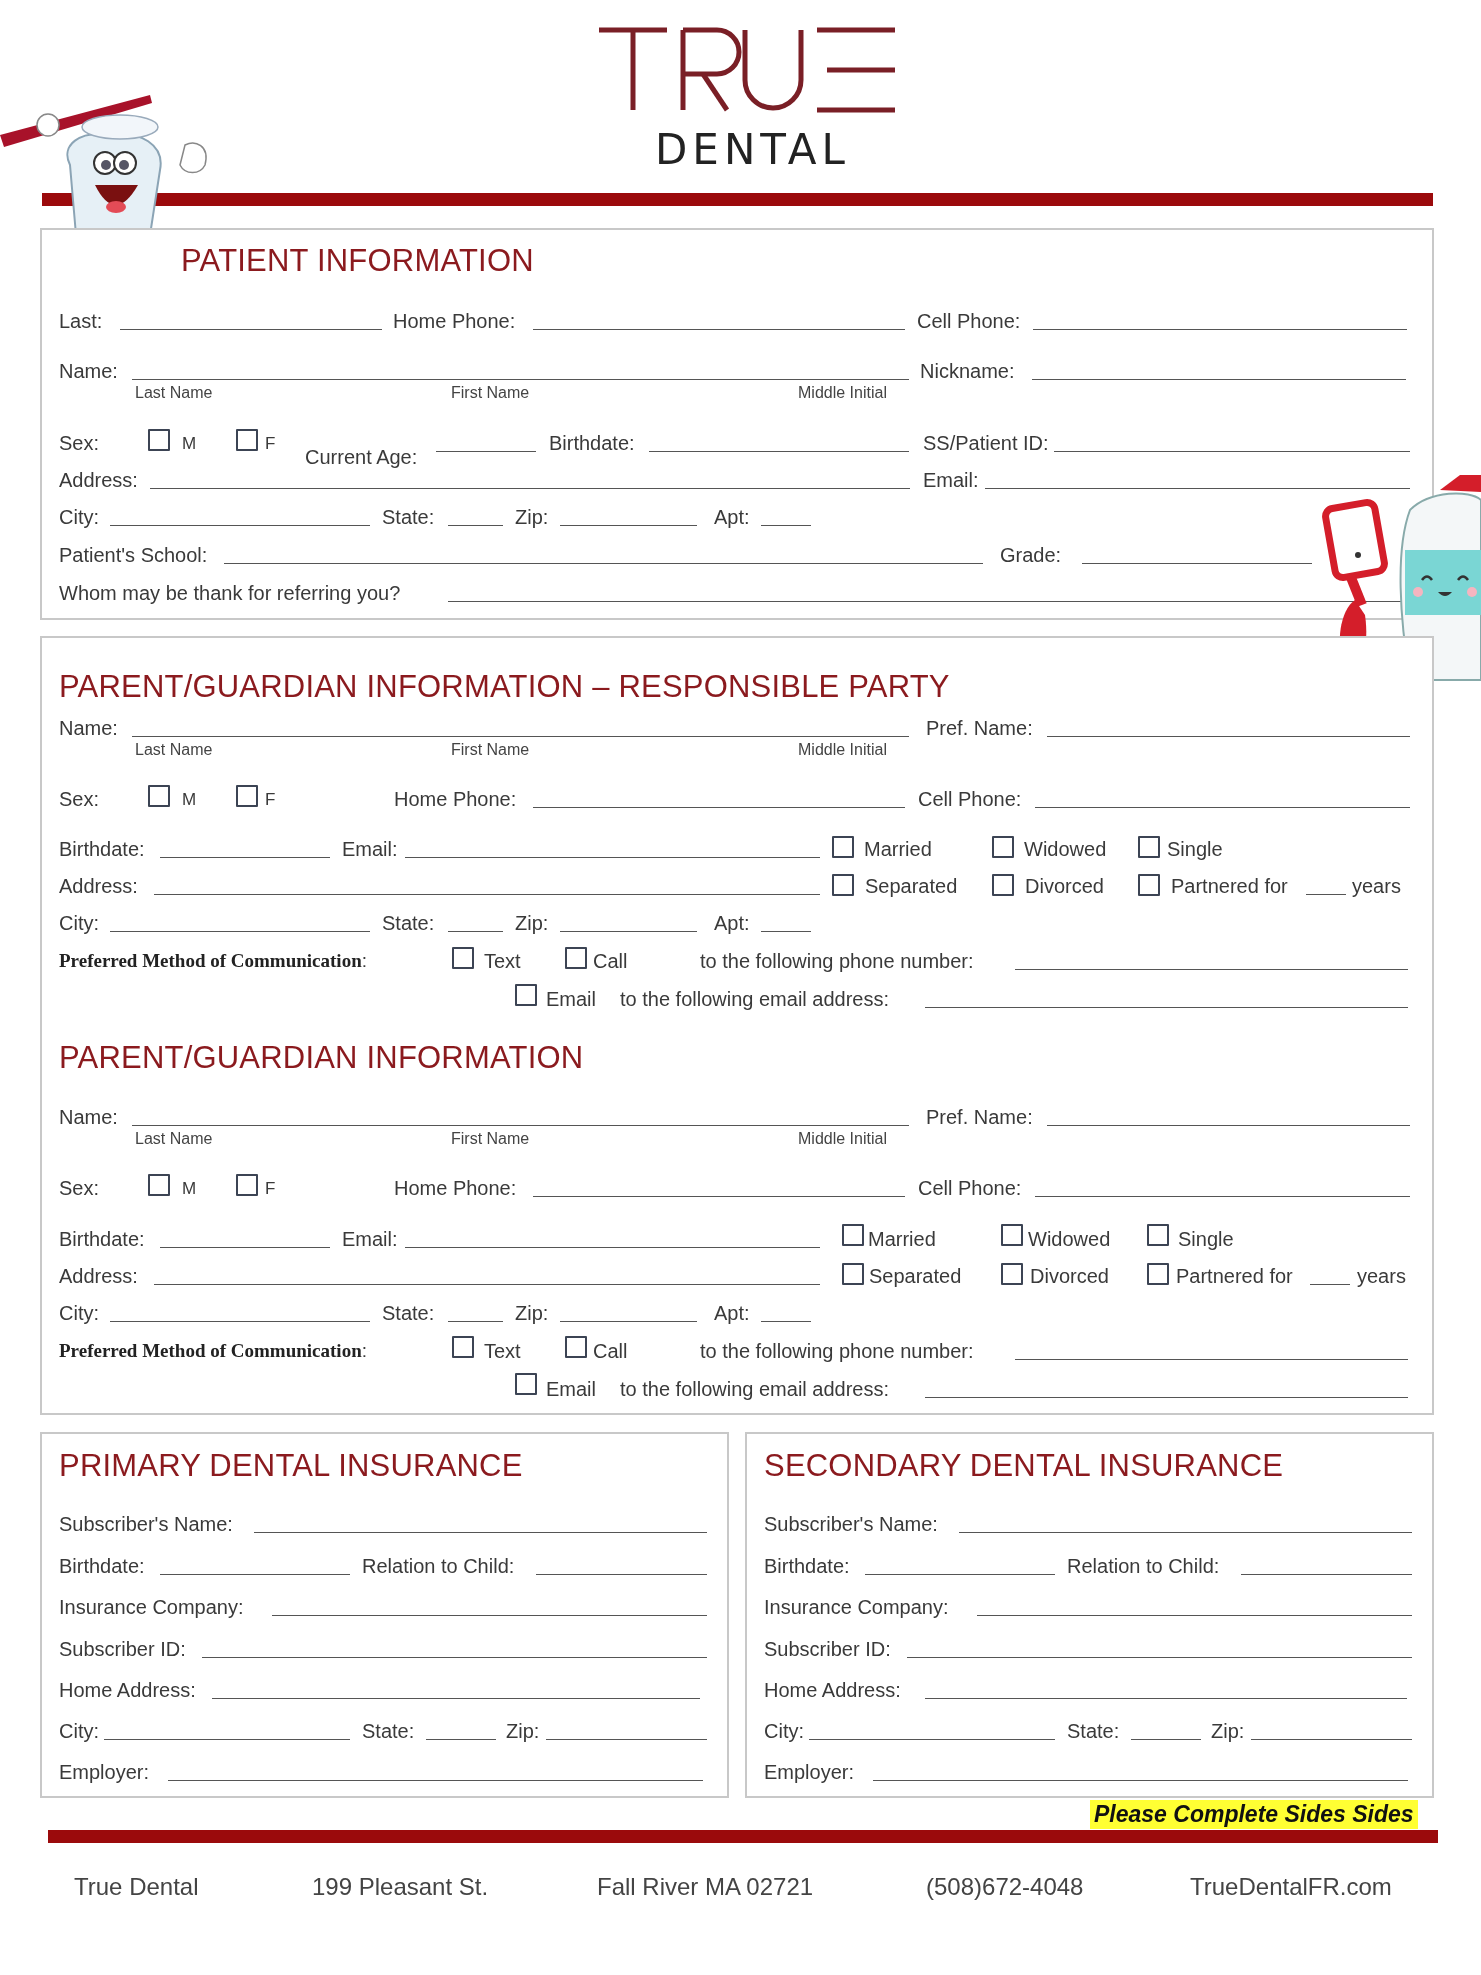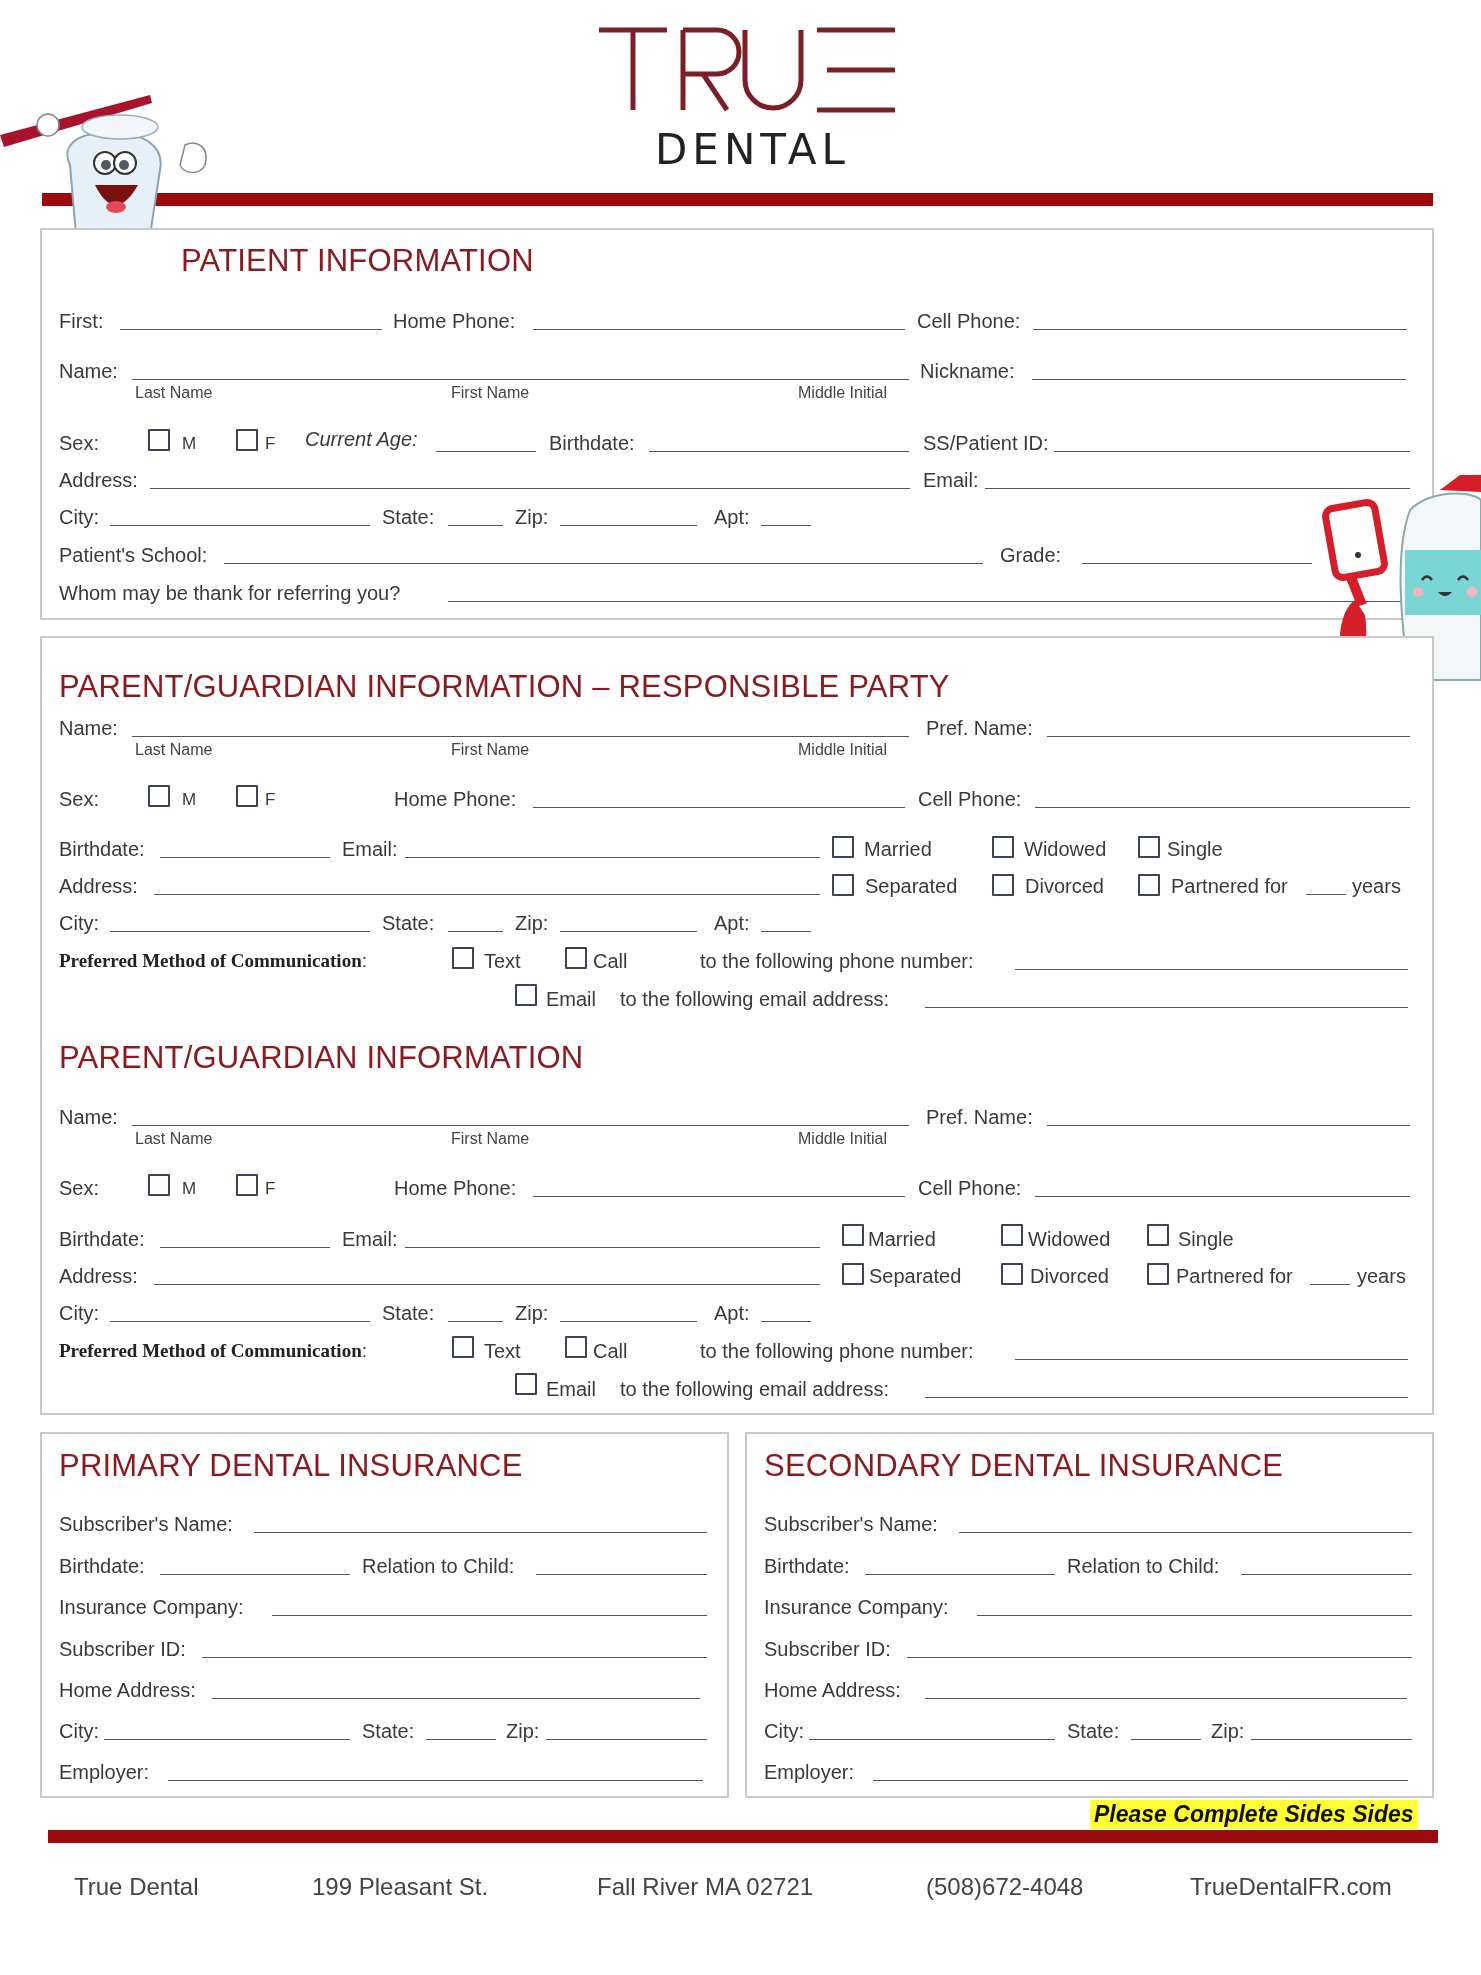--- a/index.html
+++ b/index.html
@@ -48,41 +48,41 @@
   <circle cx="124" cy="80" r="5" fill="#556"></circle>
   <path d="M95 100 Q115 140 138 100 Z" fill="#7a1010"></path>
   <ellipse cx="116" cy="122" rx="10" ry="6" fill="#e34b56"></ellipse>
   <circle cx="48" cy="40" r="11" fill="#fff" stroke="#888" stroke-width="1.5"></circle>
   <path d="M185 60 C195 55 210 60 205 80 C200 90 185 90 180 80 Z" fill="#fff" stroke="#888" stroke-width="1.5"></path>
 </svg>
 
 <div class="box" style="left:40px; top:228px; width:1390px; height:388px;"></div>
 <div class="hdr" style="left:181px; top:243px;text-align:center;">PATIENT INFORMATION</div>
 
-<div class="lbl" style="left:59px; top:310px;">First:</div>
+<div class="lbl" style="left:59px; top:310px;">Last:</div>
 <div class="line" style="left:120px; top:329px; width:262px;"></div>
 <div class="lbl" style="left:393px; top:310px;">Home Phone:</div>
 <div class="line" style="left:533px; top:329px; width:372px;"></div>
 <div class="lbl" style="left:917px; top:310px;">Cell Phone:</div>
 <div class="line" style="left:1033px; top:329px; width:374px;"></div>
 
 <div class="lbl" style="left:59px; top:360px;">Name:</div>
 <div class="line" style="left:132px; top:379px; width:777px;"></div>
 <div class="lbl" style="left:920px; top:360px;">Nickname:</div>
 <div class="line" style="left:1032px; top:379px; width:374px;"></div>
 <div class="sub" style="left:135px; top:384px;">Last Name</div>
 <div class="sub" style="left:451px; top:384px;">First Name</div>
 <div class="sub" style="left:798px; top:384px;">Middle Initial</div>
 
 <div class="lbl" style="left:59px; top:432px;">Sex:</div>
 <div class="cb" style="left:148px; top:429px;"></div>
 <div class="lbl" style="left:182px; top:433px; font-size:17px;">M</div>
 <div class="cb" style="left:236px; top:429px;"></div>
 <div class="lbl" style="left:265px; top:433px; font-size:17px;">F</div>
-<div class="lbl" style="left:305px; top:428px;font-style:italic;">Current Age:</div>
+<div class="lbl" style="left:305px; top:446px;">Current Age:</div>
 <div class="line" style="left:436px; top:451px; width:100px;"></div>
 <div class="lbl" style="left:549px; top:432px;">Birthdate:</div>
 <div class="line" style="left:649px; top:451px; width:260px;"></div>
 <div class="lbl" style="left:923px; top:432px;">SS/Patient ID:</div>
 <div class="line" style="left:1054px; top:451px; width:356px;"></div>
 
 <div class="lbl" style="left:59px; top:469px;">Address:</div>
 <div class="line" style="left:150px; top:488px; width:760px;"></div>
 <div class="lbl" style="left:923px; top:469px;">Email:</div>
 <div class="line" style="left:985px; top:488px; width:425px;"></div>

